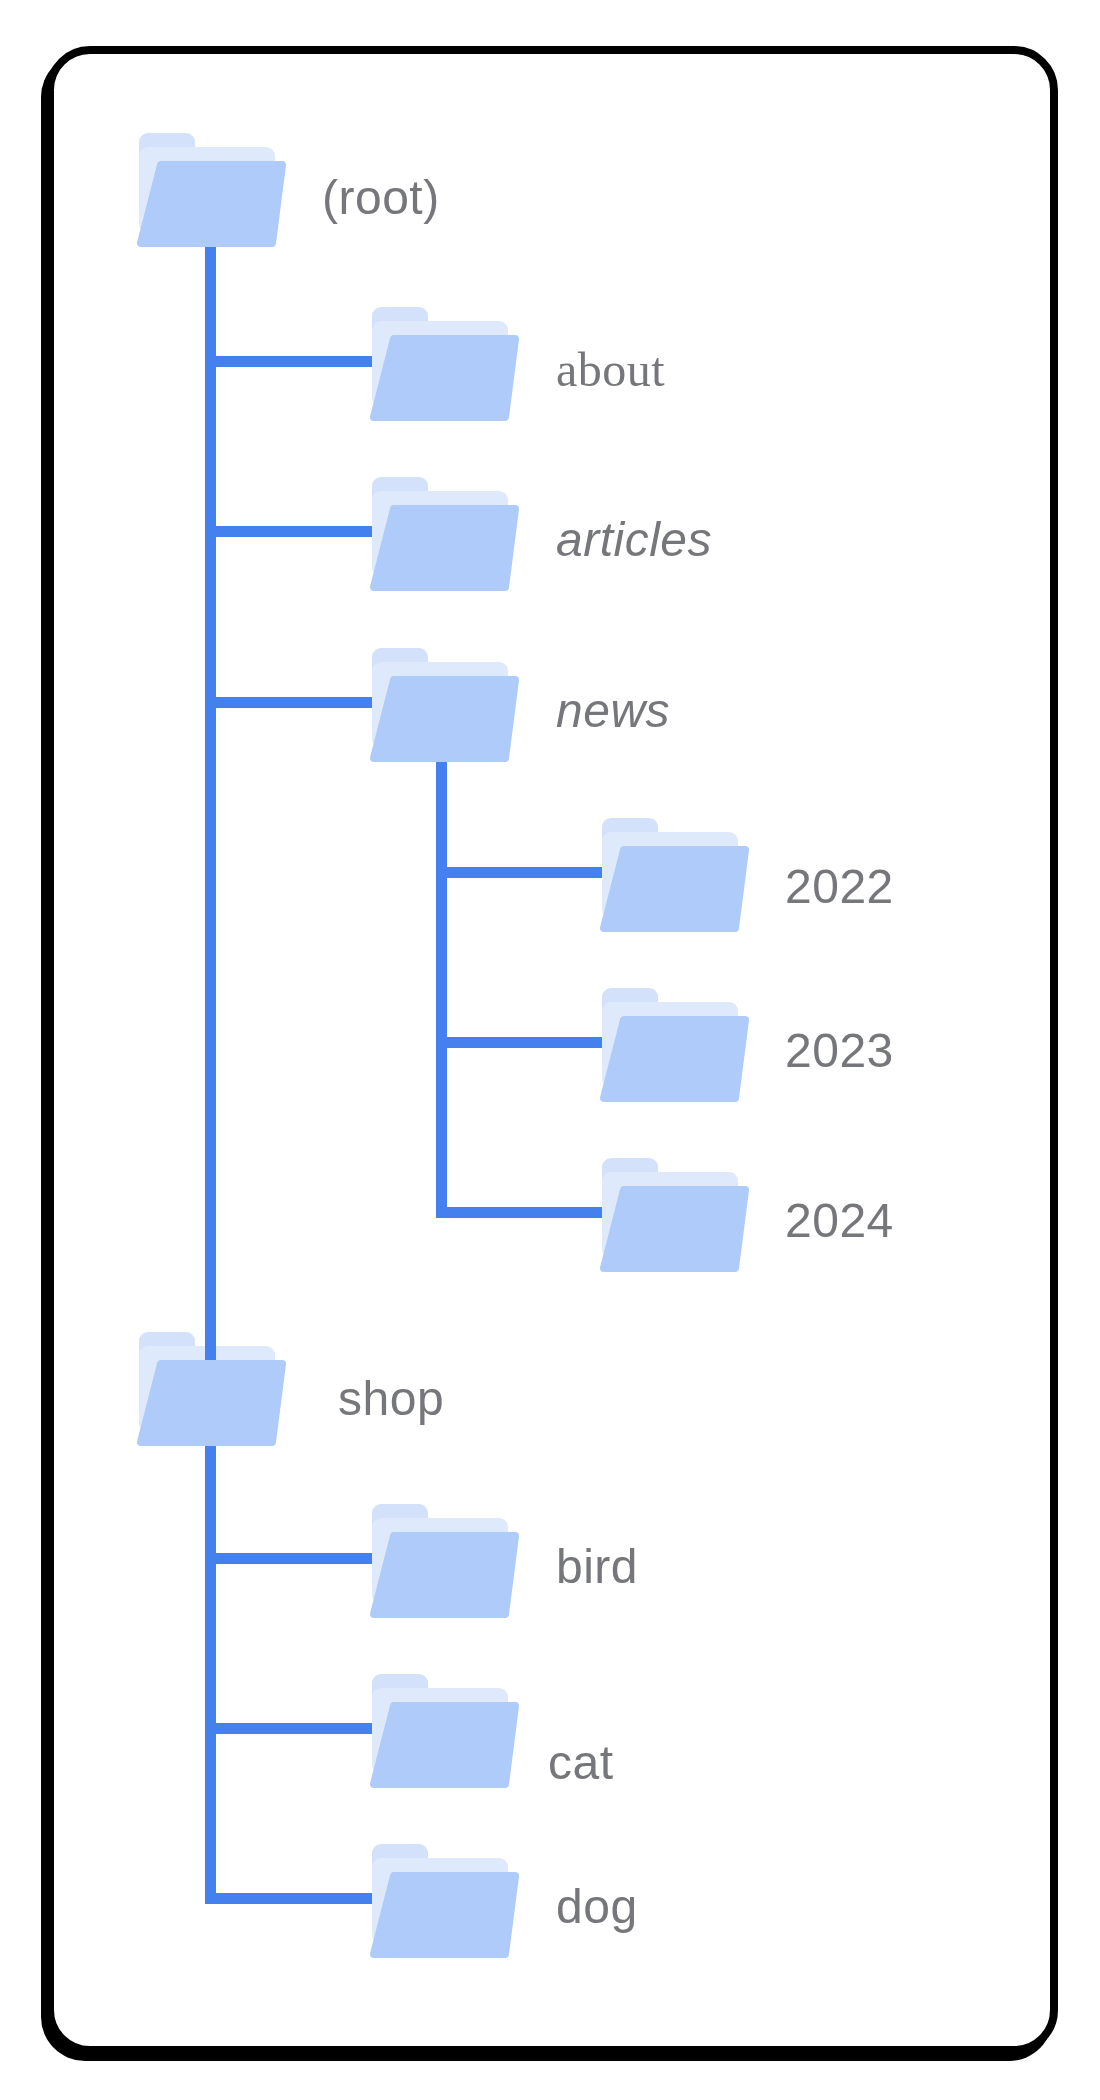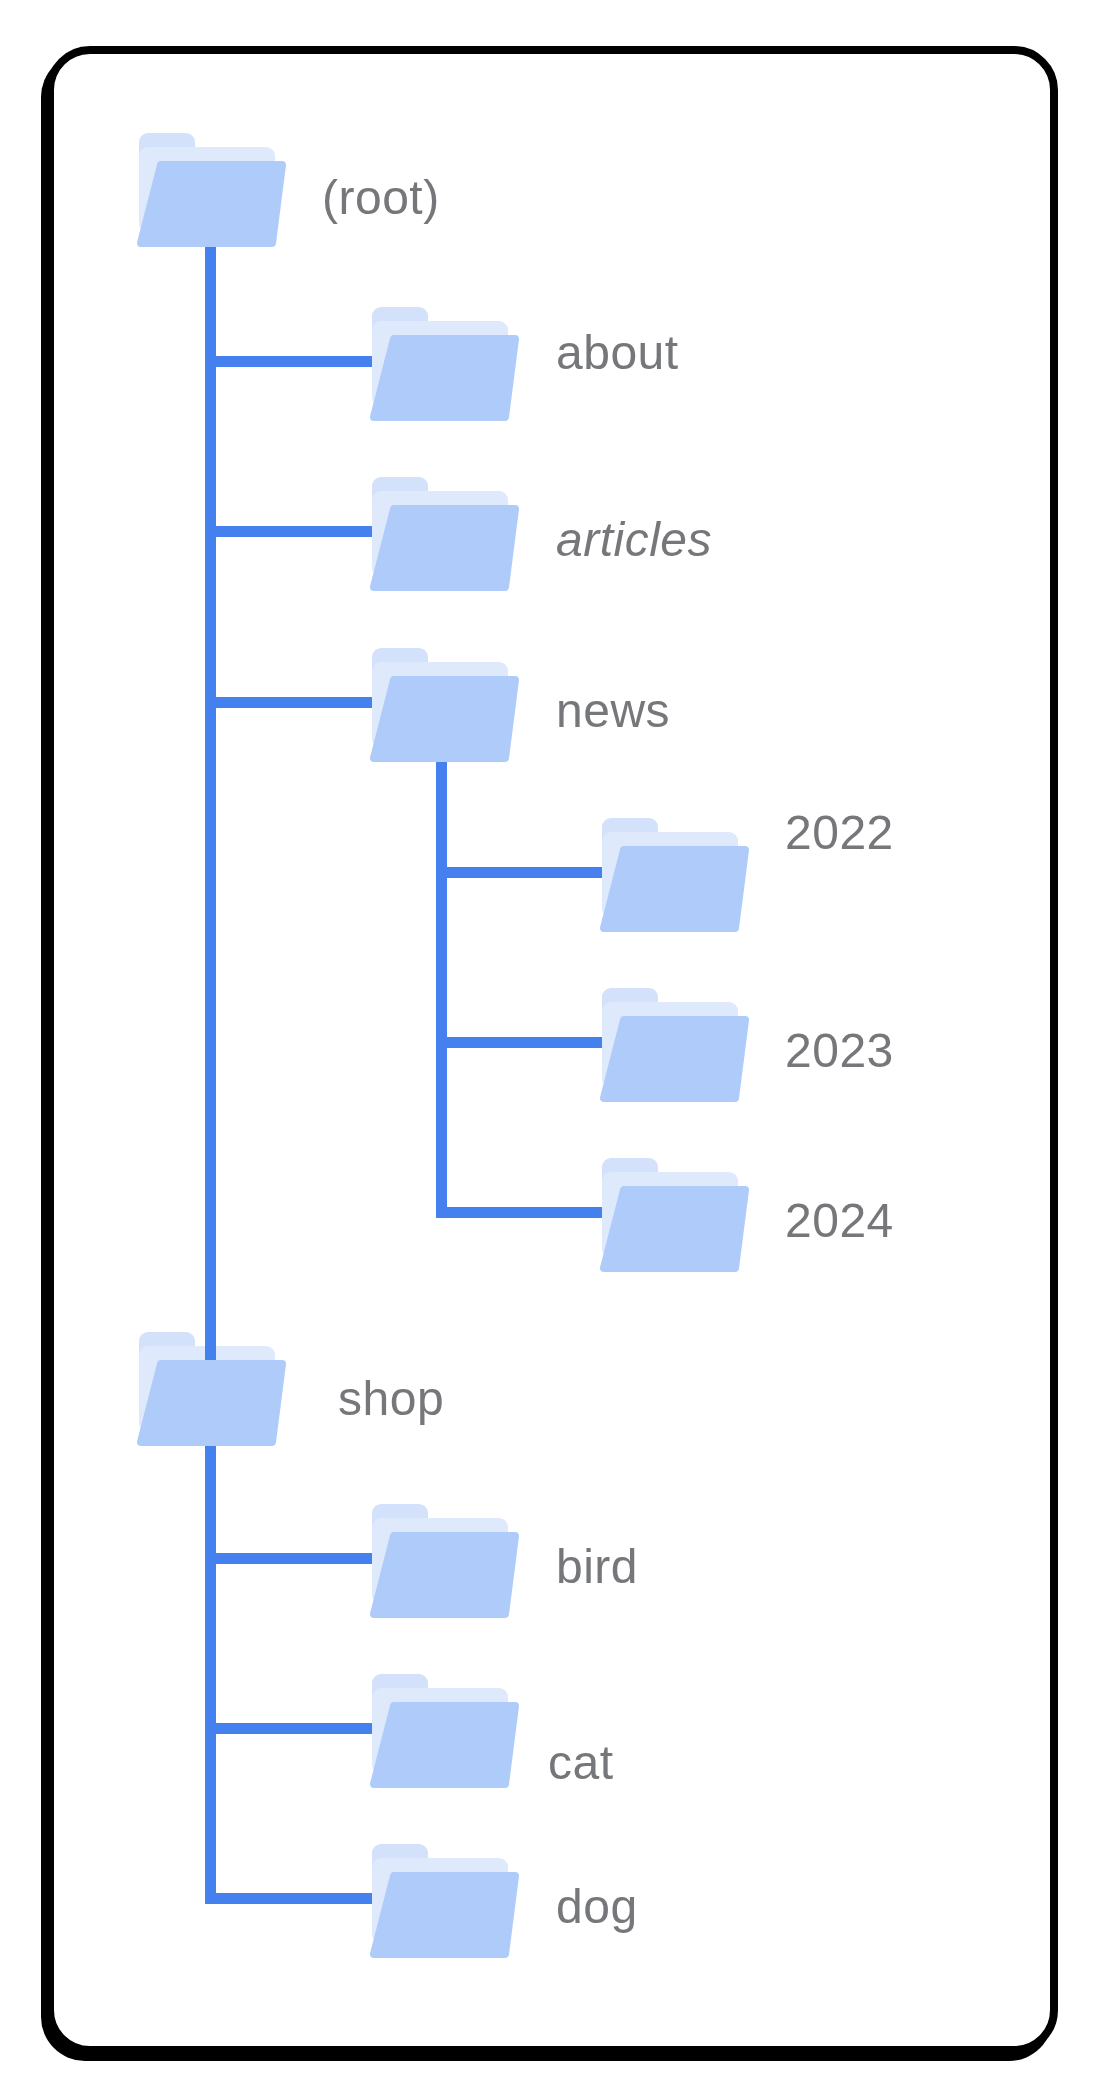--- a/index.html
+++ b/index.html
@@ -151,24 +151,24 @@
 
   <div class="node" style="left:370px; top:1844px;">
     <span><svg width="155" height="114" viewBox="0 0 155 114">
       <rect x="2" y="0" width="56" height="44" rx="9" style="fill:var(--folder-tab)"></rect>
       <rect x="2" y="14" width="136" height="86" rx="9" style="fill:var(--folder-sheet)"></rect>
       <polygon points="24,32 145,32 135,110 4,110" style="fill:var(--folder-body);stroke:var(--folder-body)" stroke-width="8" stroke-linejoin="round"></polygon>
     </svg></span>
   </div>
 
   <span class="tree-label" style="left:322px; top:169px;">(root)</span>
-  <span class="tree-label" style="left:556px; top:324px;">about</span>
+  <span class="tree-label" style="left:556px; top:341px;font-family:Liberation Serif, serif;">about</span>
   <span class="tree-label" style="left:556px; top:511px;font-style:italic;">articles</span>
-  <span class="tree-label" style="left:556px; top:682px;">news</span>
-  <span class="tree-label" style="left:785px; top:804px;">2022</span>
+  <span class="tree-label" style="left:556px; top:682px;font-style:italic;">news</span>
+  <span class="tree-label" style="left:785px; top:858px;">2022</span>
   <span class="tree-label" style="left:785px; top:1022px;">2023</span>
   <span class="tree-label" style="left:785px; top:1192px;">2024</span>
   <span class="tree-label" style="left:322px; top:1370px;margin-left:16px;">shop</span>
   <span class="tree-label" style="left:556px; top:1538px;">bird</span>
   <span class="tree-label" style="left:548px; top:1708px;margin-top:26px;">cat</span>
   <span class="tree-label" style="left:556px; top:1878px;text-align:center;">dog</span>
 
 </div>
 
 </body></html>

